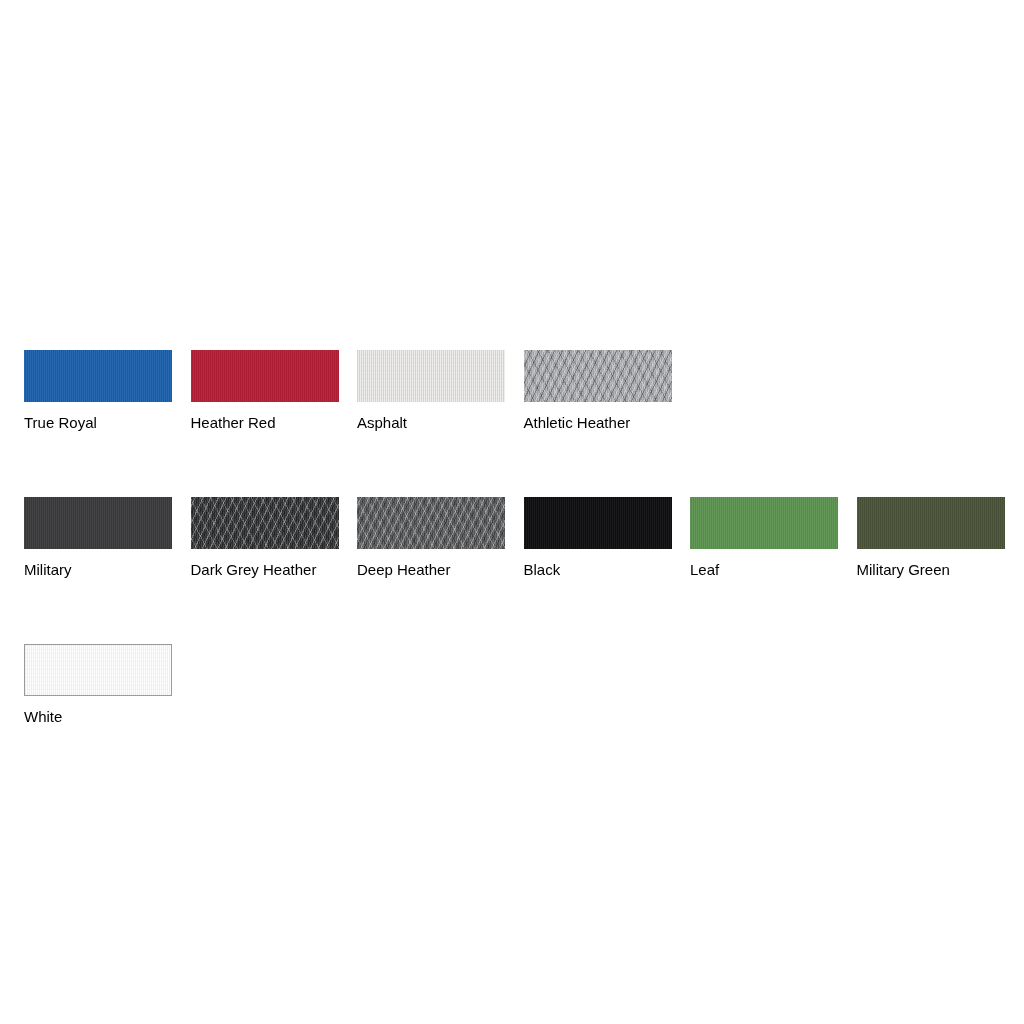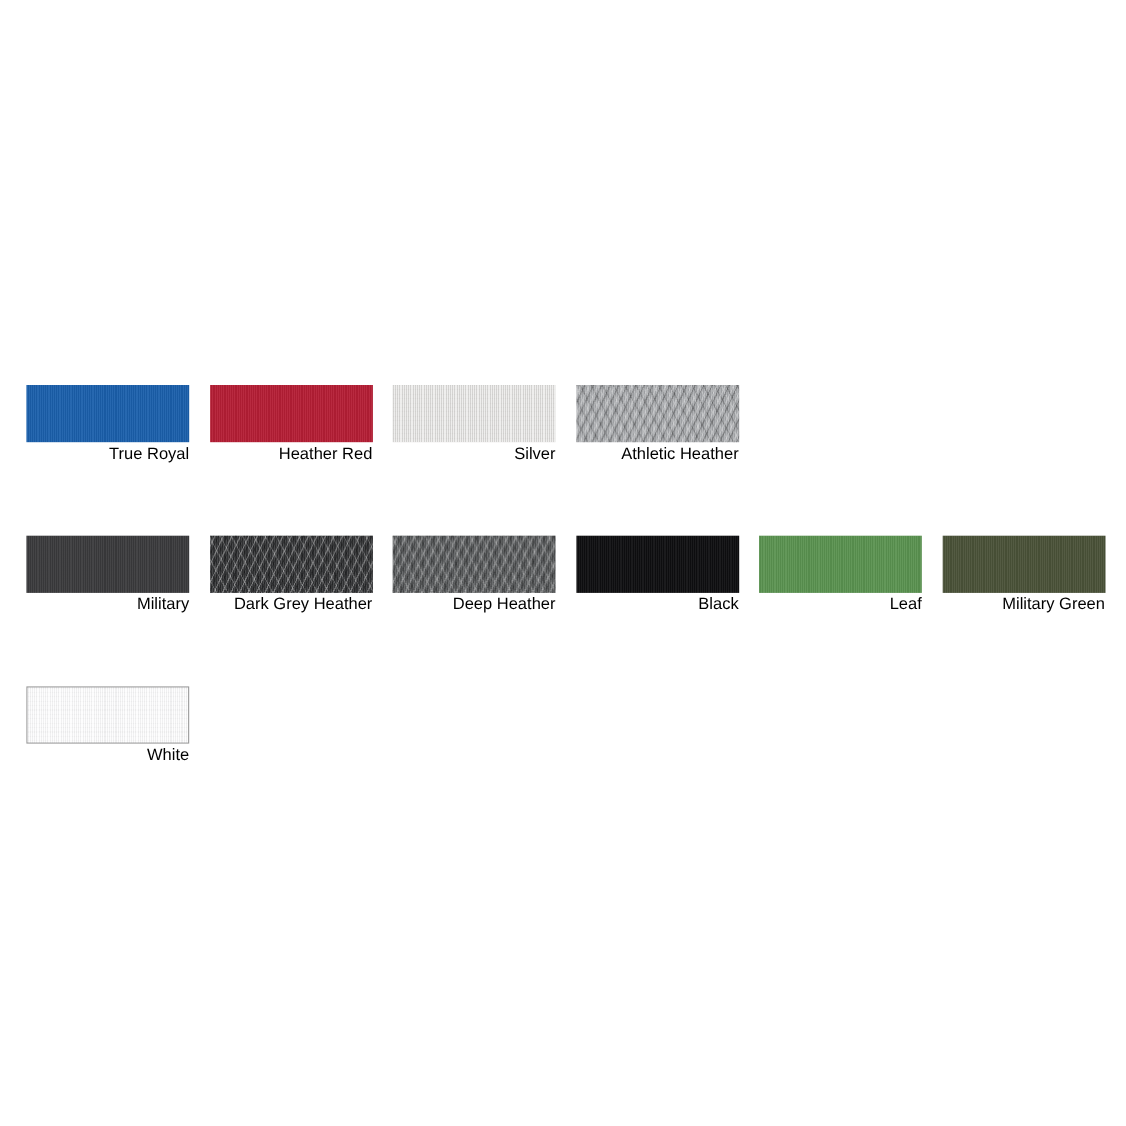--- a/index.html
+++ b/index.html
@@ -92,22 +92,22 @@
       repeating-linear-gradient(to right,
         rgba(0,0,0,0.045) 0px, rgba(0,0,0,0.045) 1px,
         rgba(255,255,255,0.5) 1px, rgba(255,255,255,0.5) 2px),
       repeating-linear-gradient(to bottom,
         rgba(0,0,0,0.022) 0px, rgba(0,0,0,0.022) 1px,
         rgba(255,255,255,0.0) 1px, rgba(255,255,255,0.0) 4px);
     pointer-events: none;
   }
 
   .swatch-label {
-    margin-top: 1px;
-    text-align: right;
+    margin-top: 11px;
+    text-align: left;
     font-size: 15px;
     line-height: 20px;
     color: #000000;
     white-space: nowrap;
   }
 </style>
 </head>
 <body>
 
 <div id="swatch-grid">
@@ -115,21 +115,21 @@
       <div class="swatch-cell">
         <div class="swatch-chip solid" style="background-color: rgb(26, 95, 171);"></div>
         <div class="swatch-label">True Royal</div>
       </div>
       <div class="swatch-cell">
         <div class="swatch-chip solid" style="background-color: rgb(181, 30, 53);"></div>
         <div class="swatch-label">Heather Red</div>
       </div>
       <div class="swatch-cell">
         <div class="swatch-chip pale" style="background-color: rgb(222, 221, 219);"></div>
-        <div class="swatch-label">Silver</div>
+        <div class="swatch-label">Asphalt</div>
       </div>
       <div class="swatch-cell">
         <div class="swatch-chip heather" style="background-color: rgb(169, 171, 174);"></div>
         <div class="swatch-label">Athletic Heather</div>
       </div>
     </div>
     <div class="swatch-row">
       <div class="swatch-cell">
         <div class="swatch-chip solid" style="background-color: rgb(58, 58, 60);"></div>
         <div class="swatch-label">Military</div>

